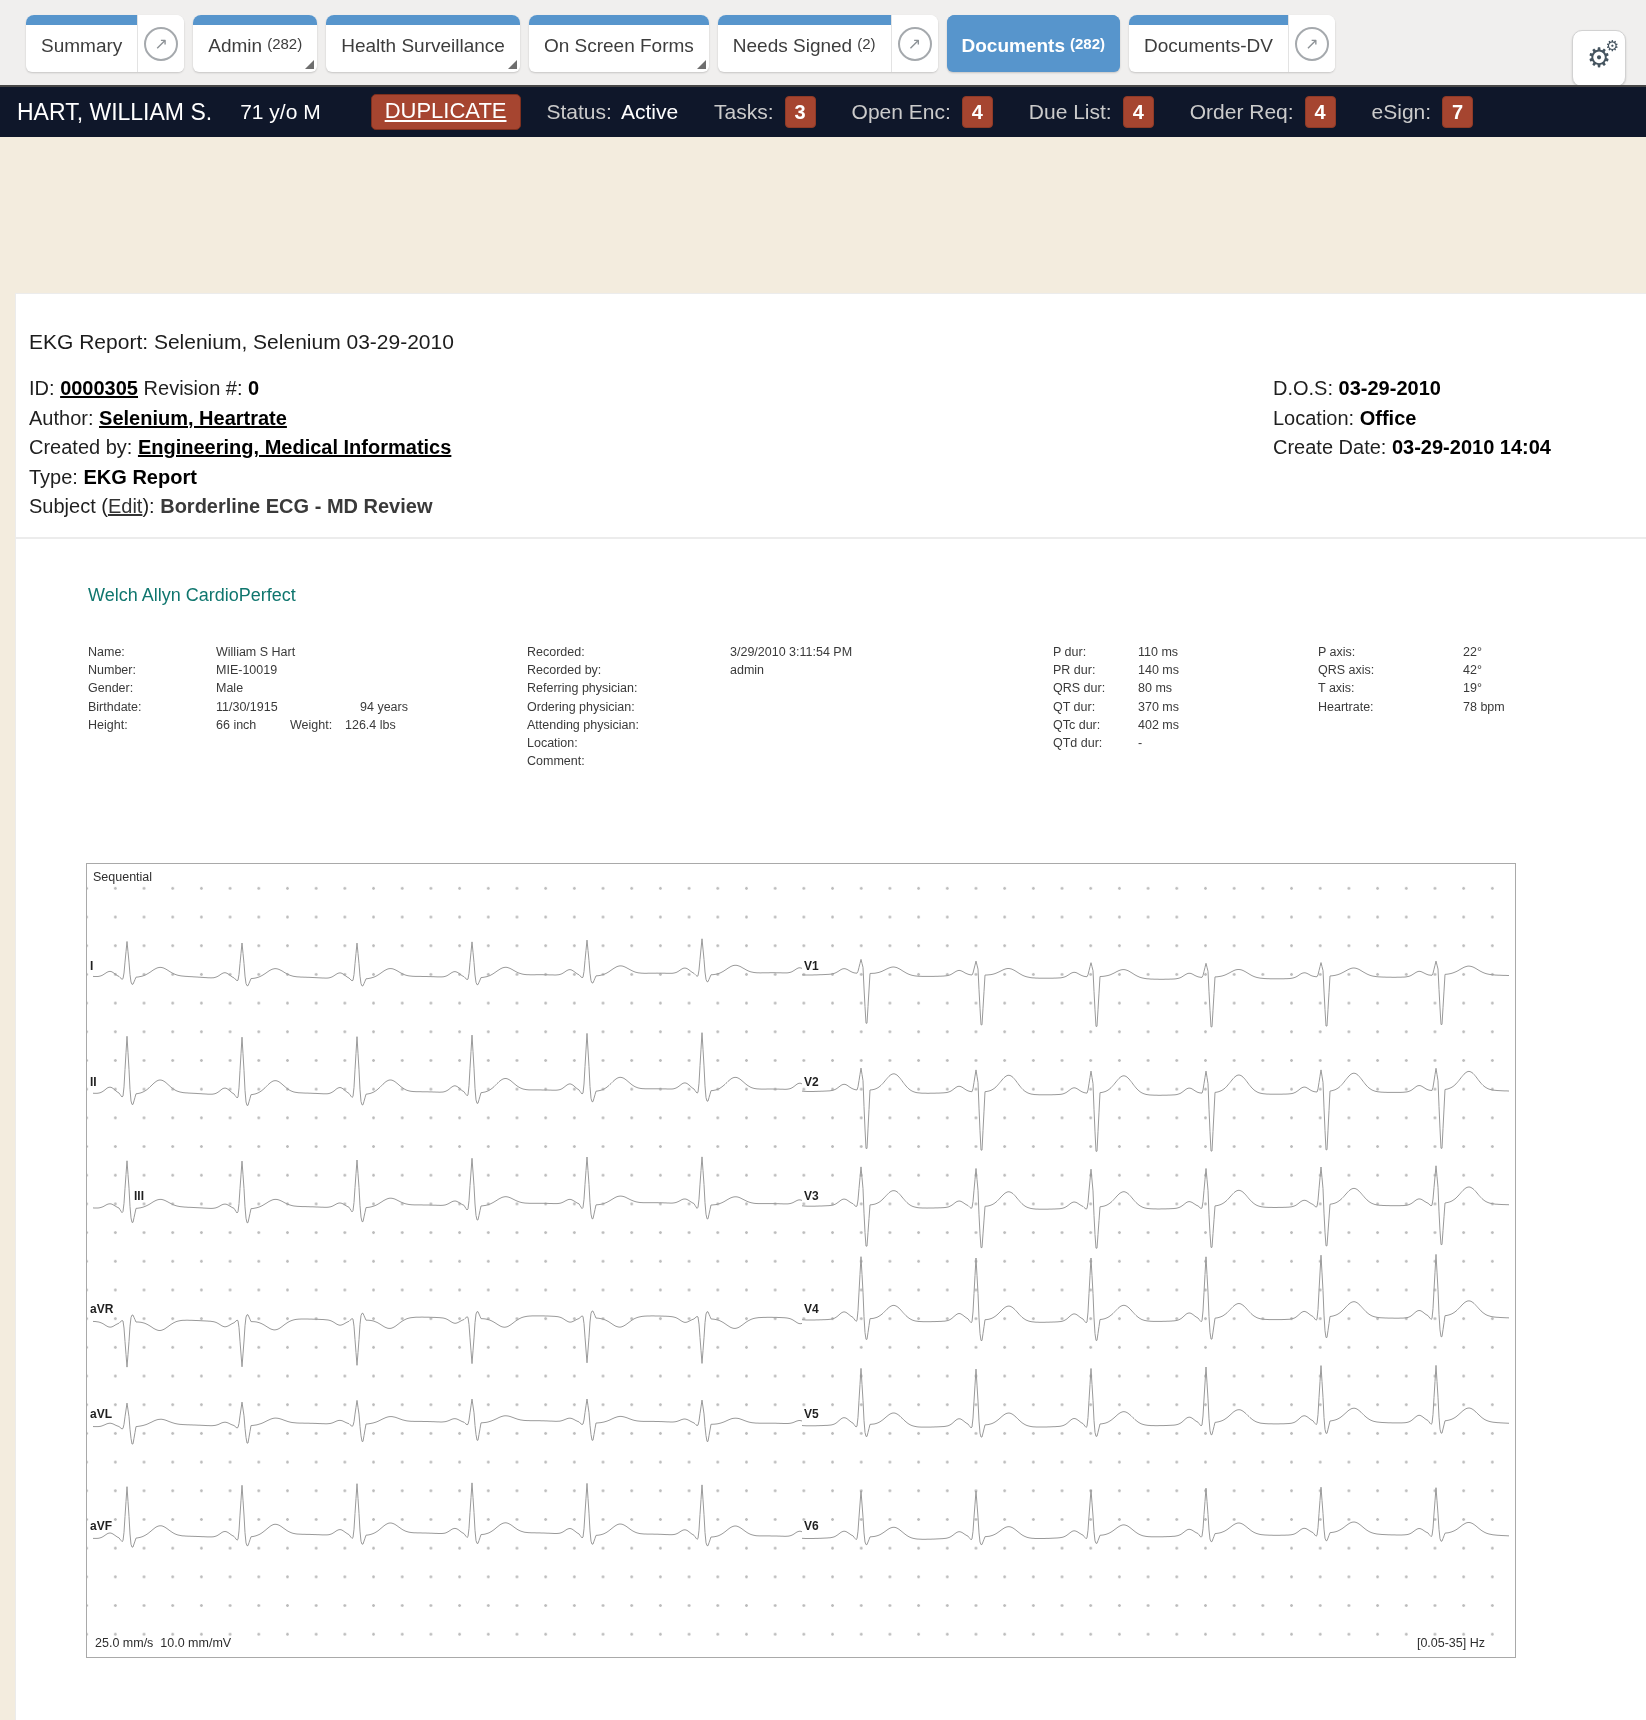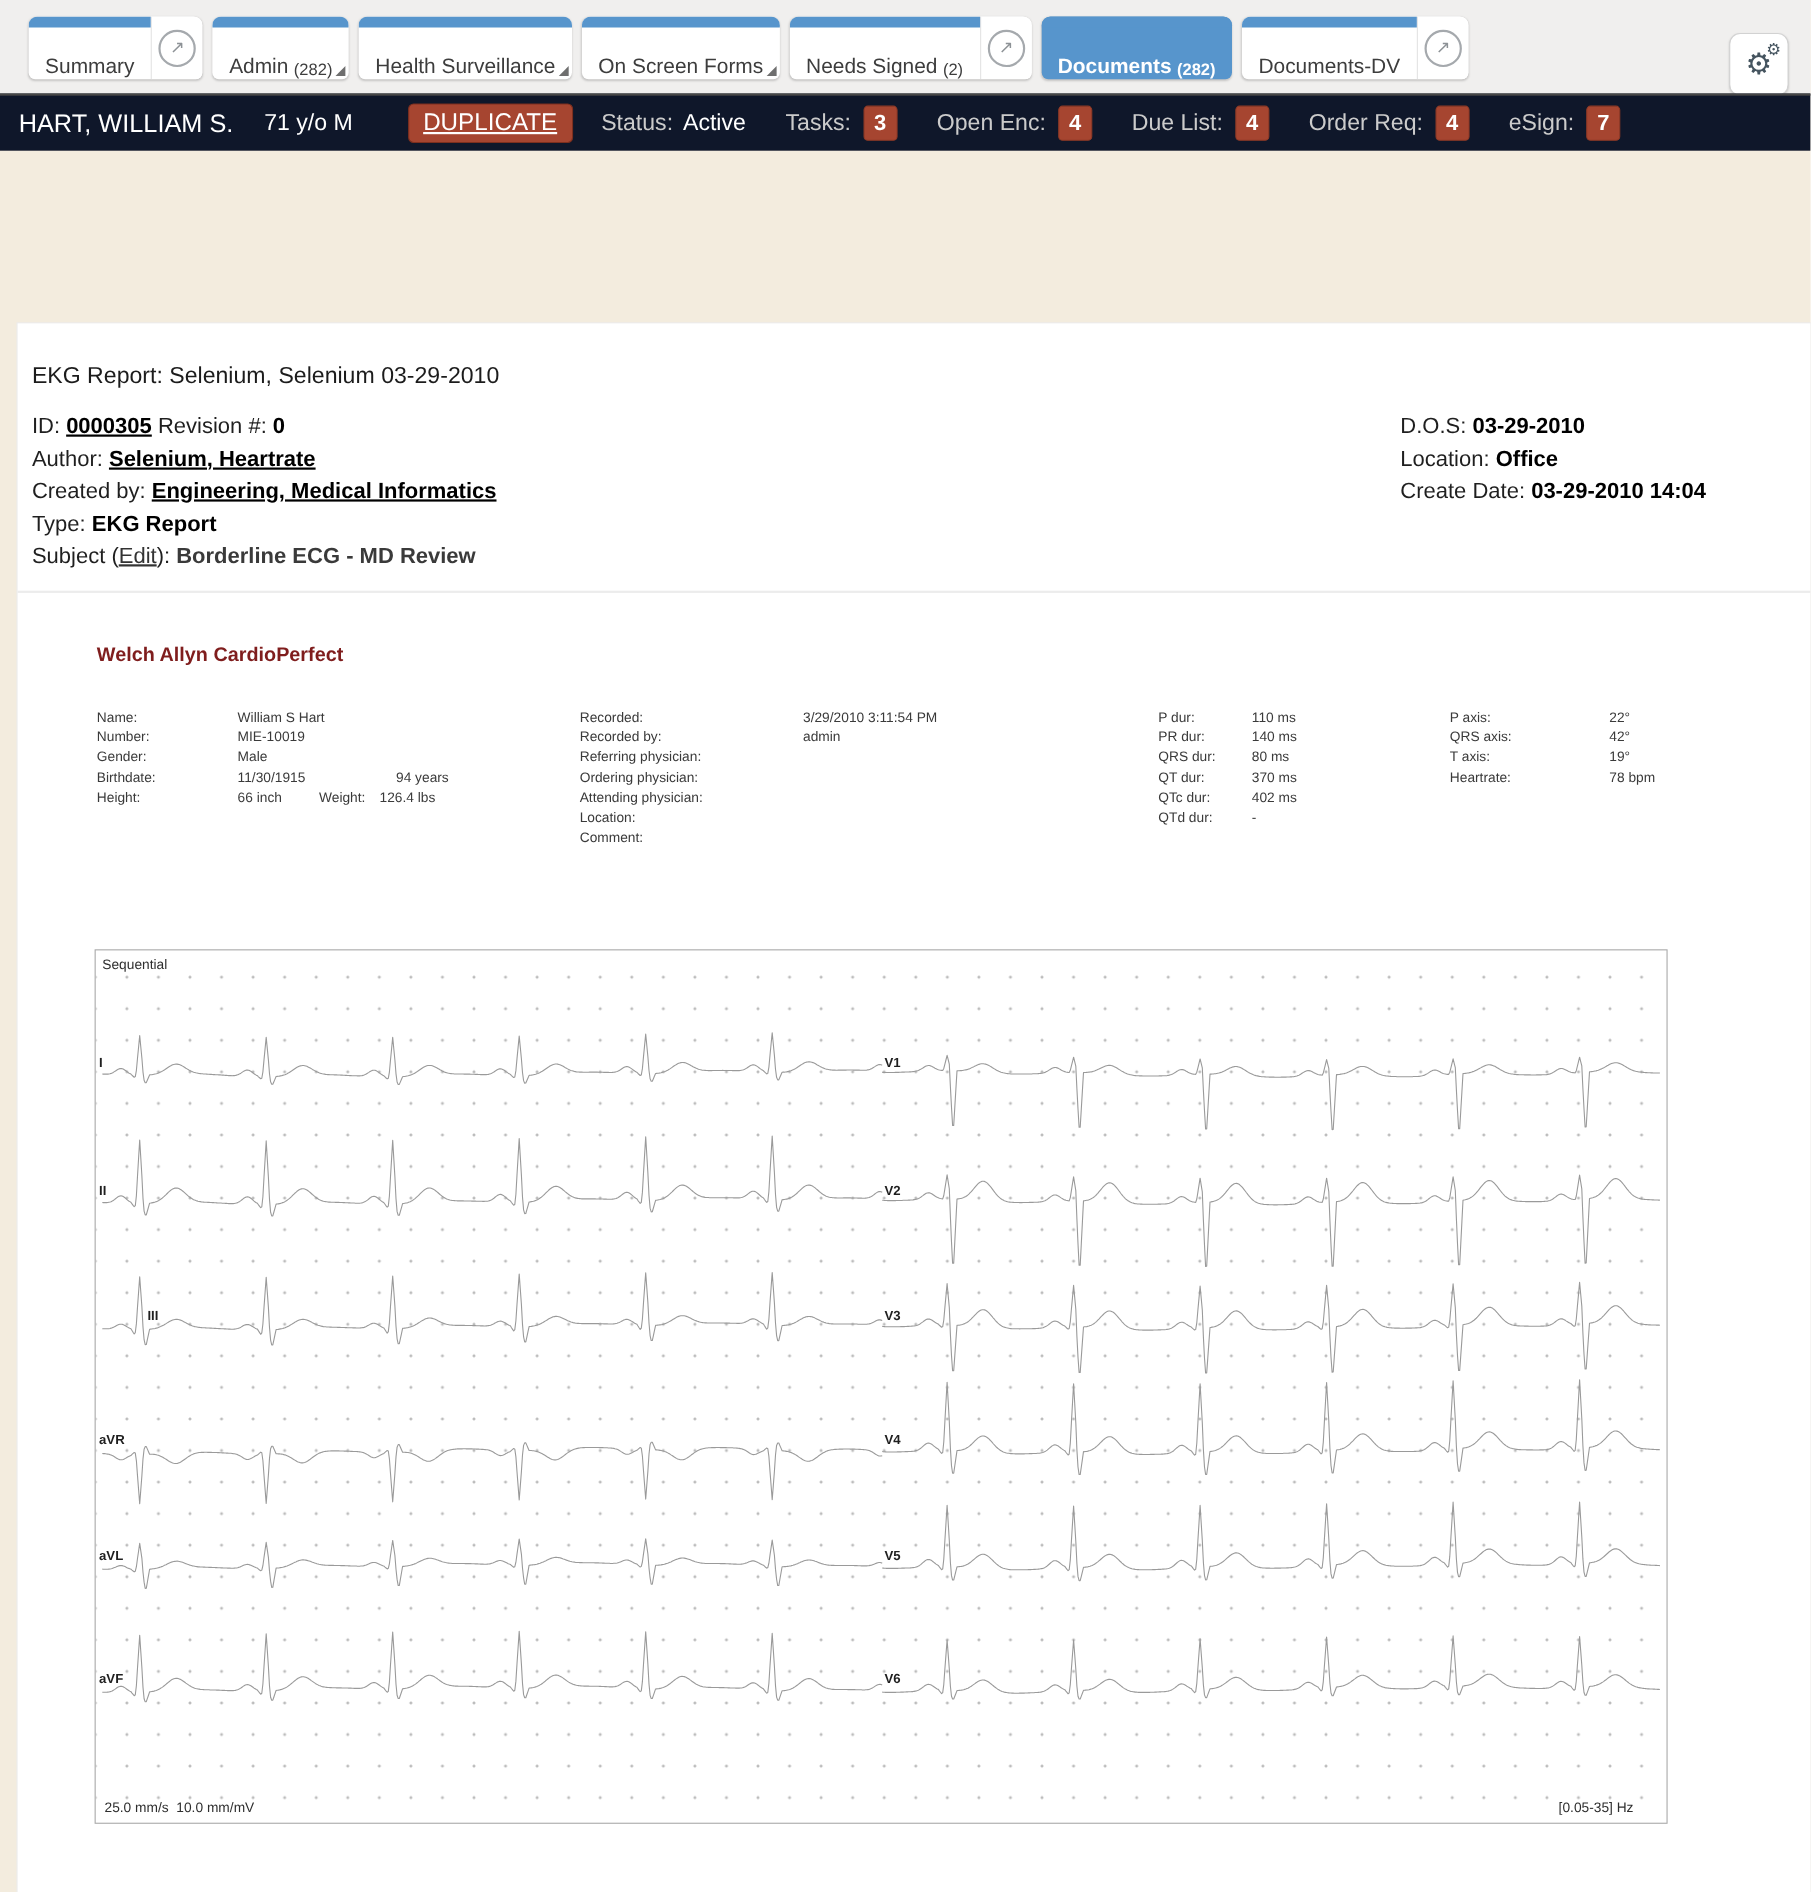--- a/index.html
+++ b/index.html
@@ -13,21 +13,21 @@
   
   .tabbar{
     position:absolute;left:0;top:0;width:1646px;height:85px;background:#f0efee;
     display:flex;align-items:flex-start;padding:0;box-sizing:border-box;
   }
   .tabs-row{display:flex;gap:9px;margin:15px 0 0 26px;flex:1;align-items:flex-start;}
   .tab{
     position:relative;display:flex;height:57px;background:#fff;border-radius:8px 8px 6px 6px;
     box-shadow:0 1px 2px rgba(0,0,0,.18);overflow:hidden;cursor:pointer;
   }
-  .tab-main{position:relative;display:flex;align-items:flex-end;padding:4px 15px 0 15px;}
+  .tab-main{position:relative;display:flex;align-items:flex-start;padding:20px 15px 0 15px;}
   .tab-main::before{
     content:"";position:absolute;left:0;top:0;right:0;height:10px;background:#5795cc;
   }
   .tab.active{background:#5795cc;}
   .tab.active .tab-main::before{background:#5795cc;}
   .tab-label{font-size:19px;color:#3d3d3d;white-space:nowrap;}
   .tab-count{font-size:15px;color:#3d3d3d;margin-left:5px;white-space:nowrap;}
   .tab.active .tab-label{color:#fff;font-weight:bold;}
   .tab.active .tab-count{color:#fff;font-weight:bold;}
   .tab-ext{
@@ -81,21 +81,21 @@
   .doc-title{position:absolute;left:13px;top:36px;font-size:21px;color:#1c1c1c;}
   .meta-left{position:absolute;left:13px;top:80px;font-size:20px;color:#1f1f1f;line-height:29.5px;}
   .meta-right{position:absolute;left:1257px;top:80px;font-size:20px;color:#1f1f1f;line-height:29.5px;}
   .meta-line{white-space:nowrap;}
   .lnk{color:#000;text-decoration:underline;font-weight:bold;cursor:pointer;}
   .lnk.plain{font-weight:normal;color:#333;}
   .bold{font-weight:bold;color:#000;}
   .subj-val{font-weight:bold;color:#3a3a3a;}
   .hdr-divider{position:absolute;left:0;top:243px;width:100%;height:0;border-top:2px solid #ececec;}
   
-  .vendor-title{position:absolute;left:72px;top:291px;font-size:18px;font-weight:bold;color:#7f1d1d;}
+  .vendor-title{position:absolute;left:72px;top:291px;font-size:18px;font-weight:normal;color:#0f766e;}
   #info-grid{position:absolute;left:0;top:351px;width:1630px;height:140px;}
   #info-grid .cell{
     position:absolute;font-size:12.5px;color:#3a3a3a;white-space:nowrap;line-height:15px;
   }
   
   .ecg-box{
     position:absolute;left:70px;top:569px;width:1430px;height:795px;
     border:1px solid #a9a9a9;background:#fff;box-sizing:border-box;
     background-image:radial-gradient(circle,#bcbcbc 1.1px,transparent 1.6px);
     background-size:28.7px 28.7px;background-position:14px 10px;

